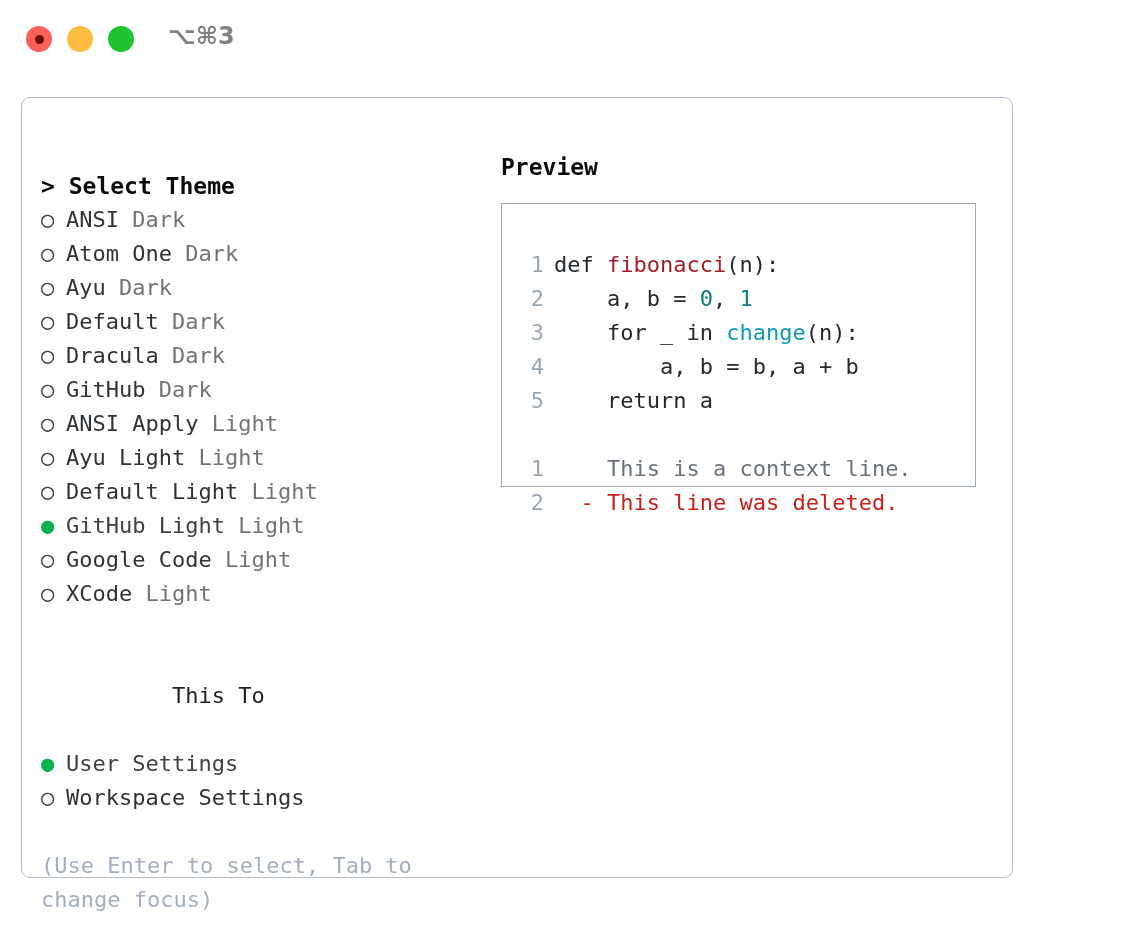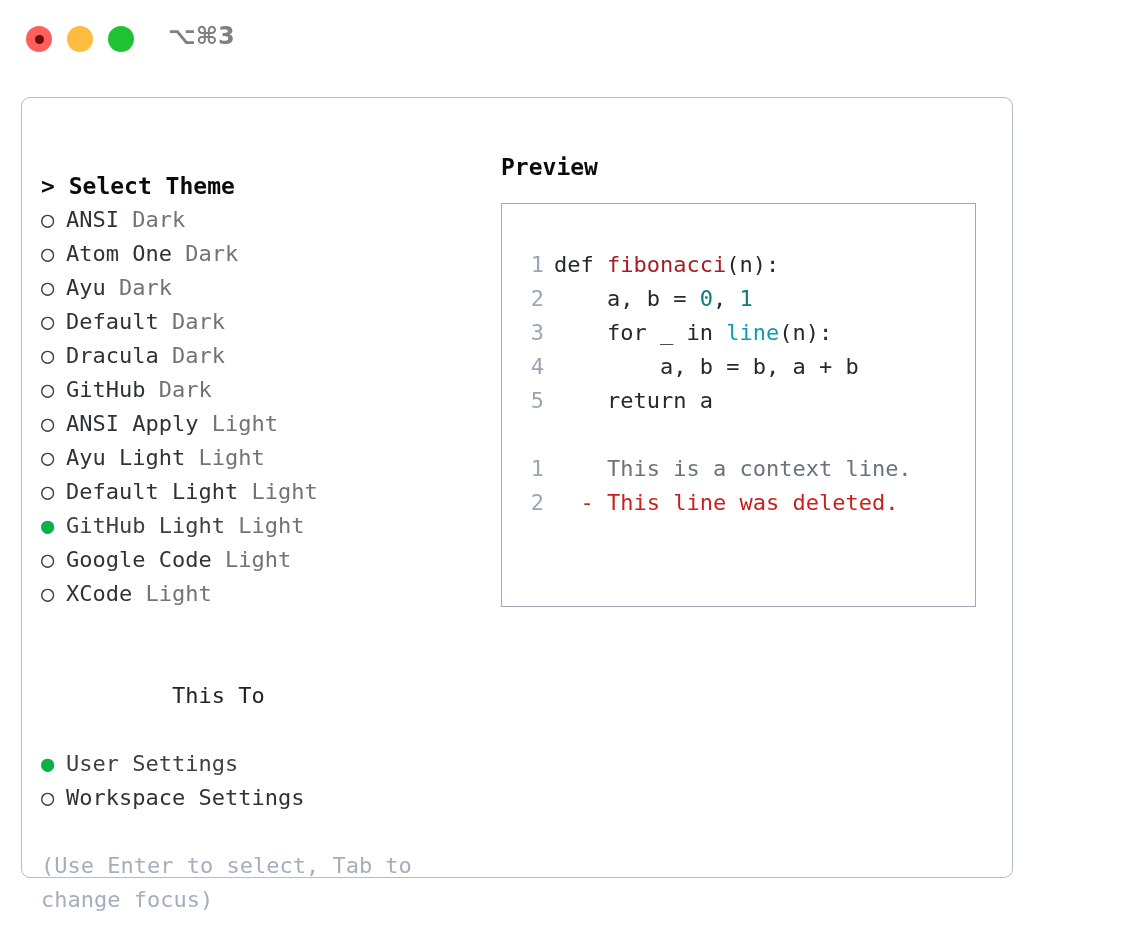--- a/index.html
+++ b/index.html
@@ -145,21 +145,21 @@
   .preview-title {
     font-size: 23px;
     font-weight: bold;
     color: #0b0b0b;
     line-height: 34px;
     white-space: pre;
   }
   .preview-box {
     margin-top: 19px;
     width: 475px;
-    height: 404px;
+    height: 284px;
     border: 1.5px solid #9ea9b8;
     box-sizing: border-box;
     background: #ffffff;
     padding: 44px 0 0 0;
   }
   .code-line {
     font-size: 22px;
     line-height: 34px;
     white-space: pre;
     display: block;
@@ -228,21 +228,21 @@
       <div class="hint">(Use Enter to select, Tab to change focus)</div>
     </div>
 
     <div class="right-col">
       <div class="preview-title">Preview</div>
 
       <div class="preview-box">
         <div id="code-block">
             <div class="code-line"><span class="ln">1</span><span class="tok-plain">def </span><span class="tok-fn">fibonacci</span><span class="tok-plain">(n):</span></div>
             <div class="code-line"><span class="ln">2</span><span>    </span><span class="tok-plain">a, b = </span><span class="tok-num">0</span><span class="tok-plain">, </span><span class="tok-num">1</span></div>
-            <div class="code-line"><span class="ln">3</span><span>    </span><span class="tok-plain">for _ in </span><span class="tok-call">line</span><span class="tok-plain">(n):</span></div>
+            <div class="code-line"><span class="ln">3</span><span>    </span><span class="tok-plain">for _ in </span><span class="tok-call">change</span><span class="tok-plain">(n):</span></div>
             <div class="code-line"><span class="ln">4</span><span>        </span><span class="tok-plain">a, b = b, a + b</span></div>
             <div class="code-line"><span class="ln">5</span><span>    </span><span class="tok-plain">return a</span></div>
           </div>
         <div class="code-gap"></div>
         <div id="diff-block">
             <div class="code-line"><span class="ln">1</span><span class="tok-ctx">    This is a context line.</span></div>
             <div class="code-line"><span class="ln">2</span><span class="tok-del">  - This line was deleted.</span></div>
           </div>
       </div>
     </div>

